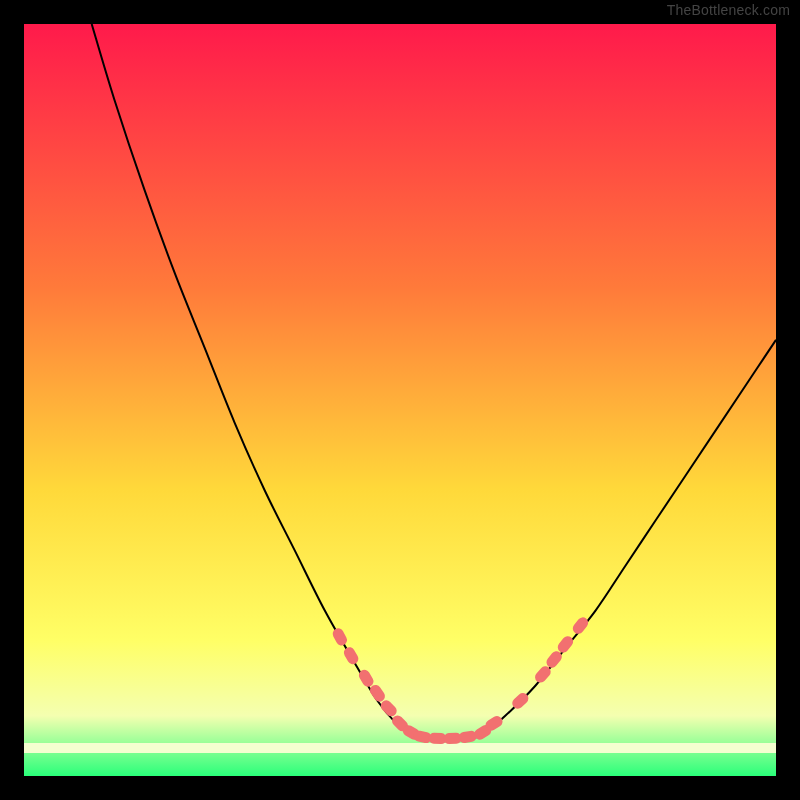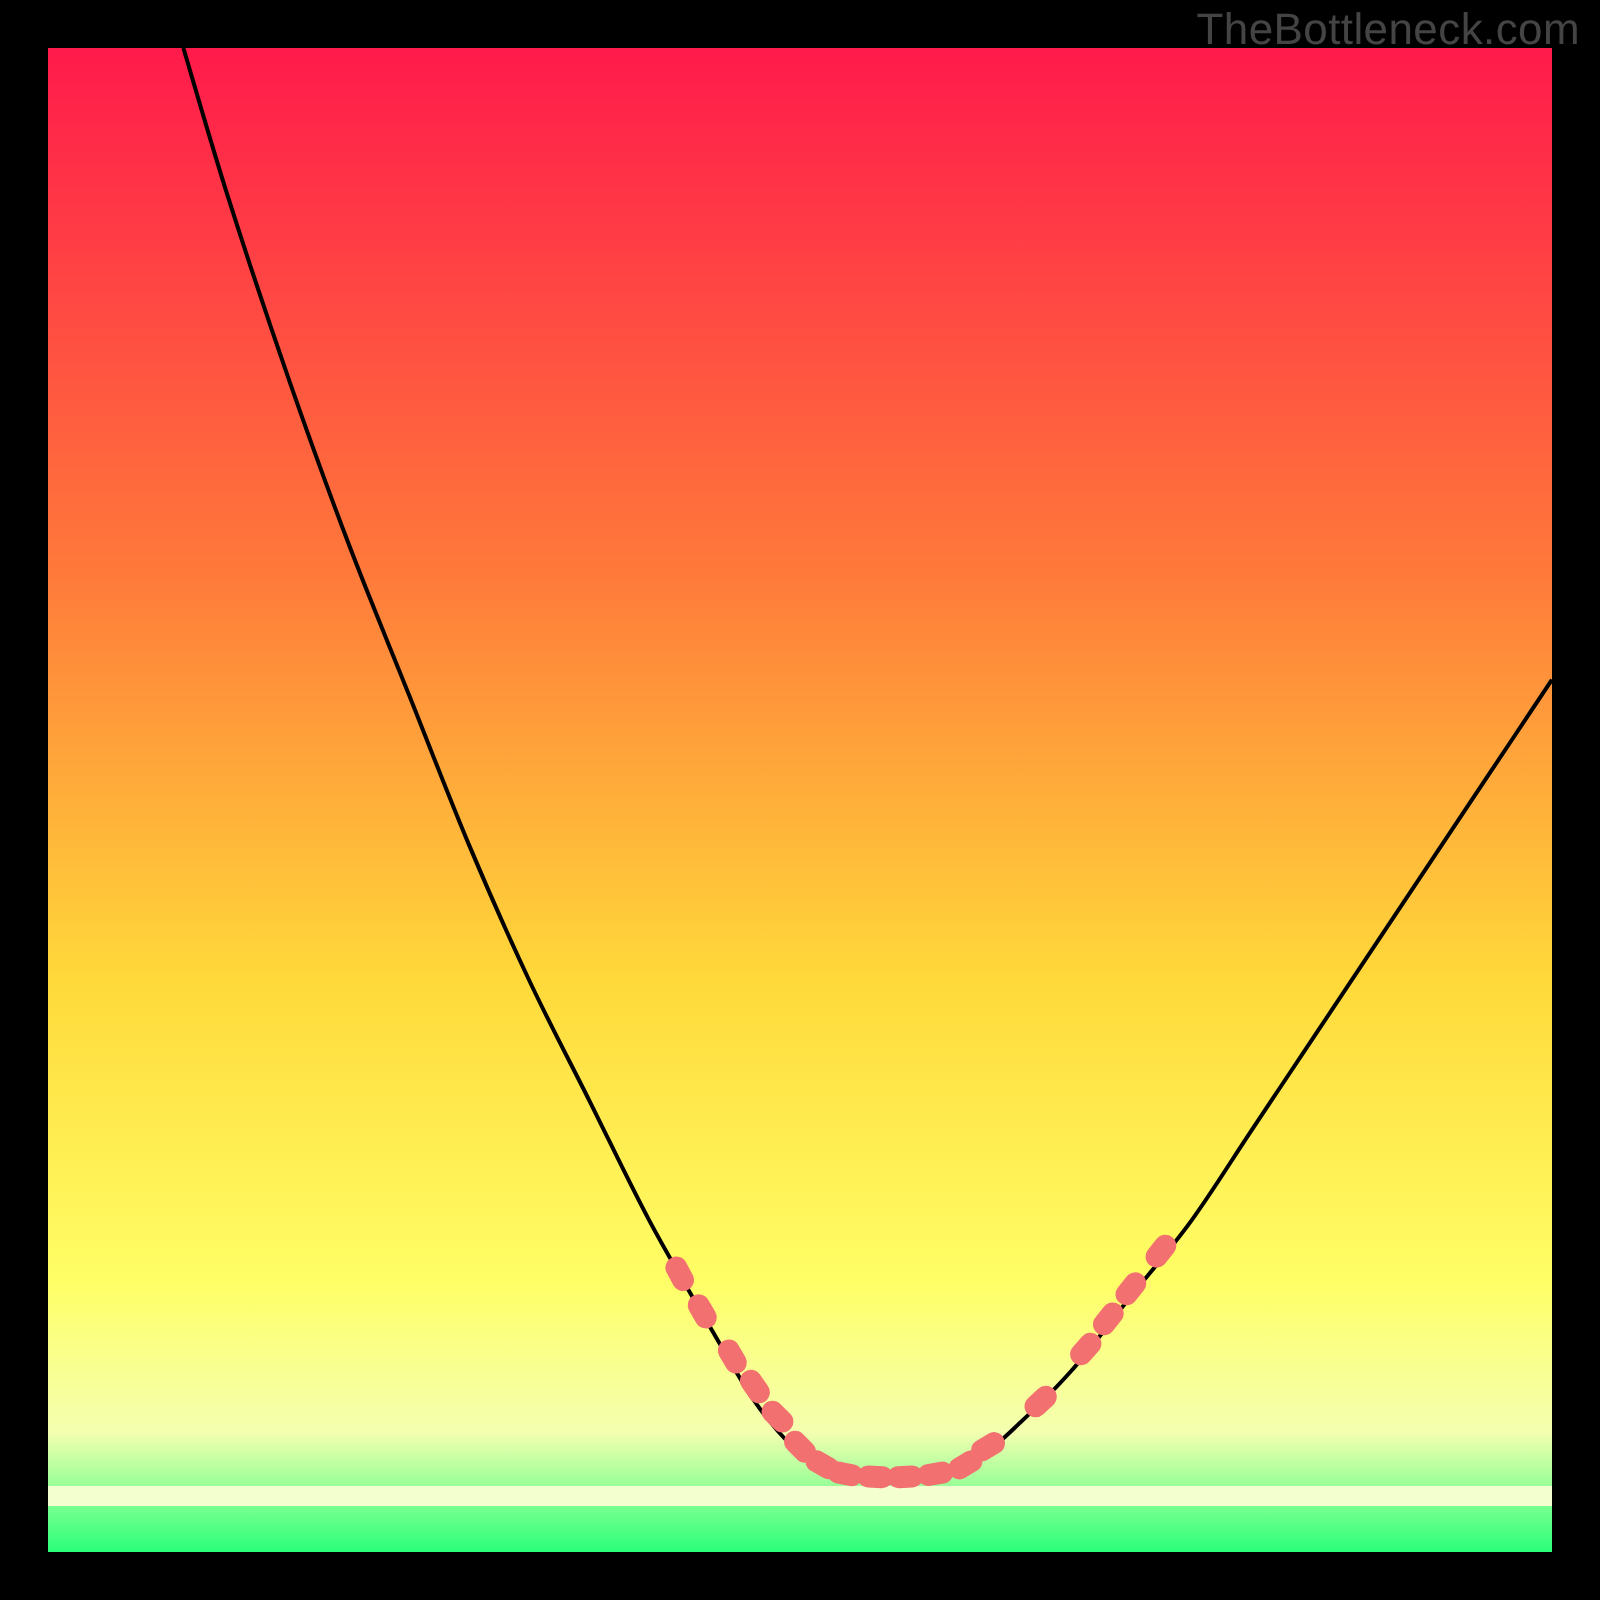--- a/index.html
+++ b/index.html
@@ -24,21 +24,21 @@
     left: 0;
     top: 0;
     width: 752px;
     height: 752px;
   }
   .watermark {
     position: absolute;
     top: 2px;
     right: 10px;
     color: #444;
-    font-size: 22px;
+    font-size: 14px;
     letter-spacing: 0.2px;
     font-weight: 500;
     user-select: none;
   }
 </style>
 </head>
 <body>
 
 <div class="frame">
   <svg class="plot" viewBox="0 0 752 752" preserveAspectRatio="none">

